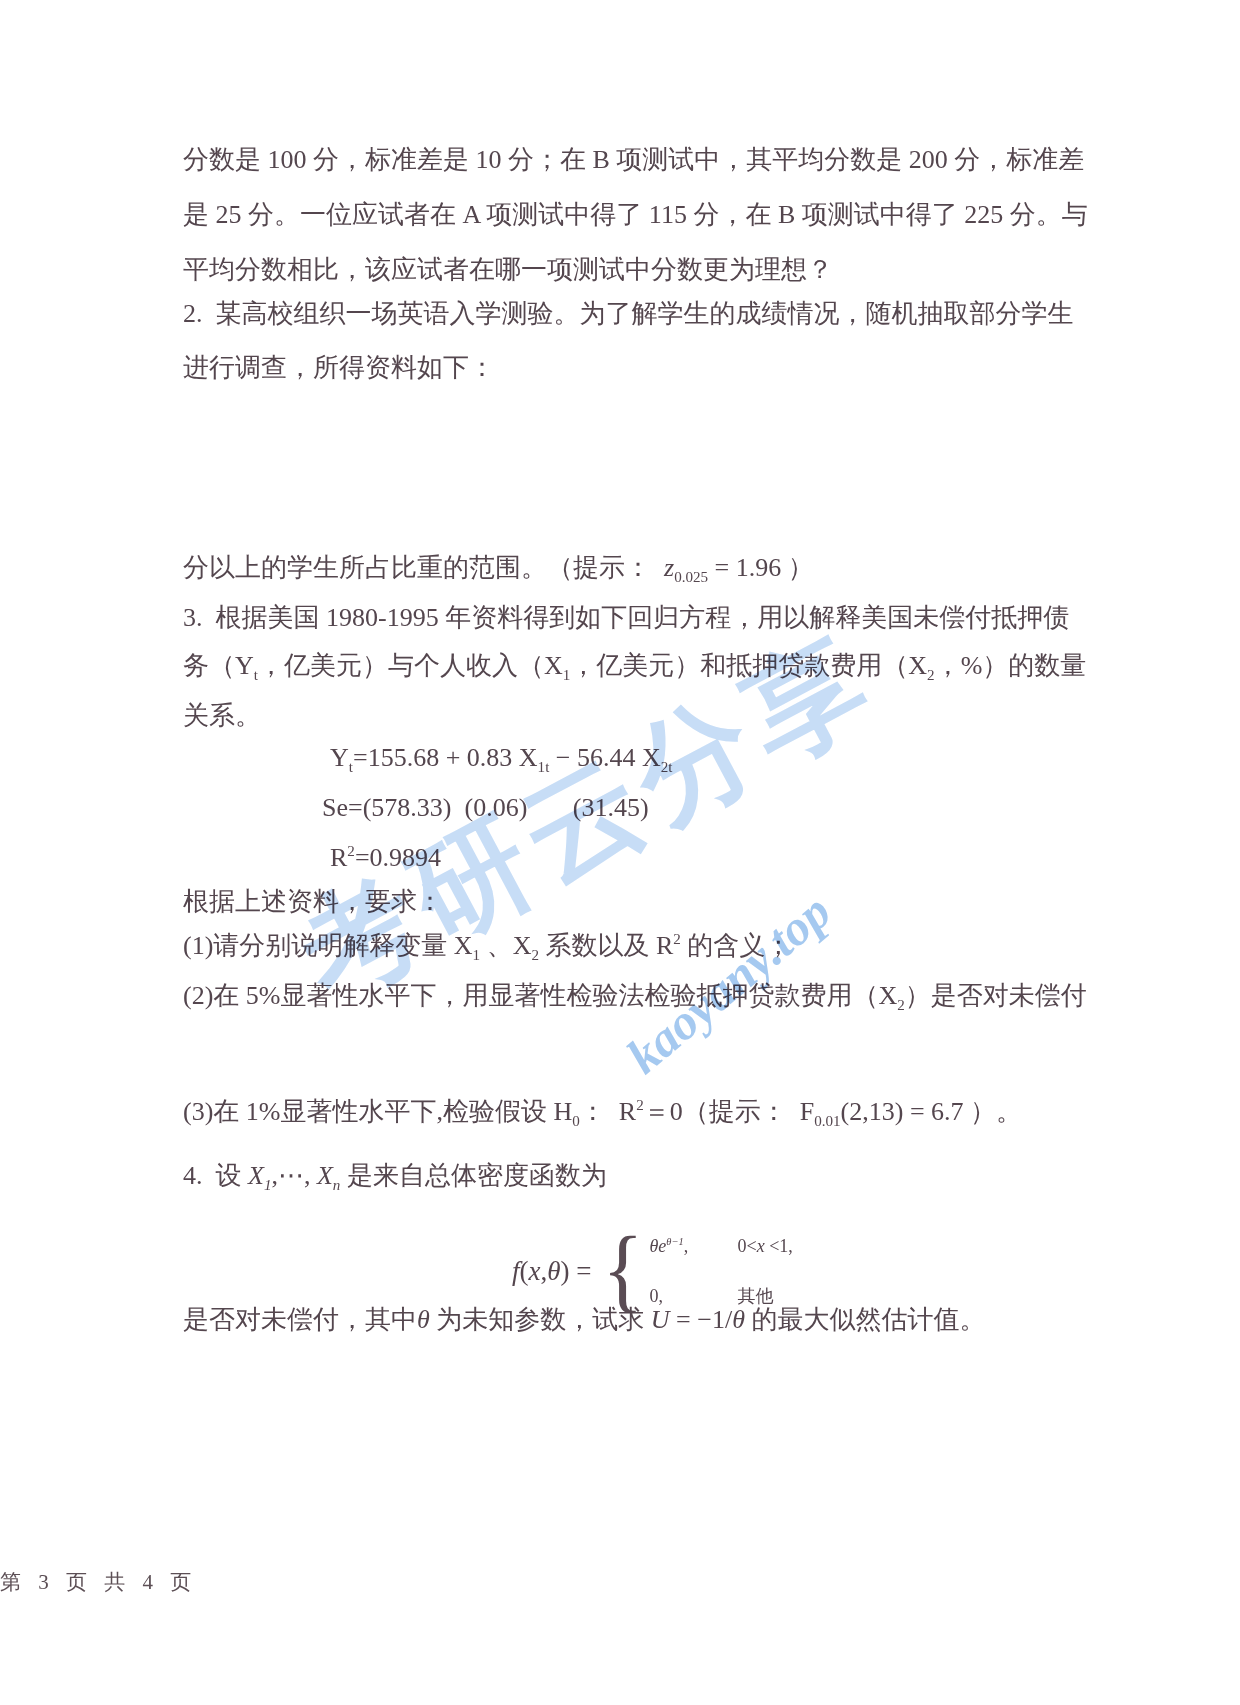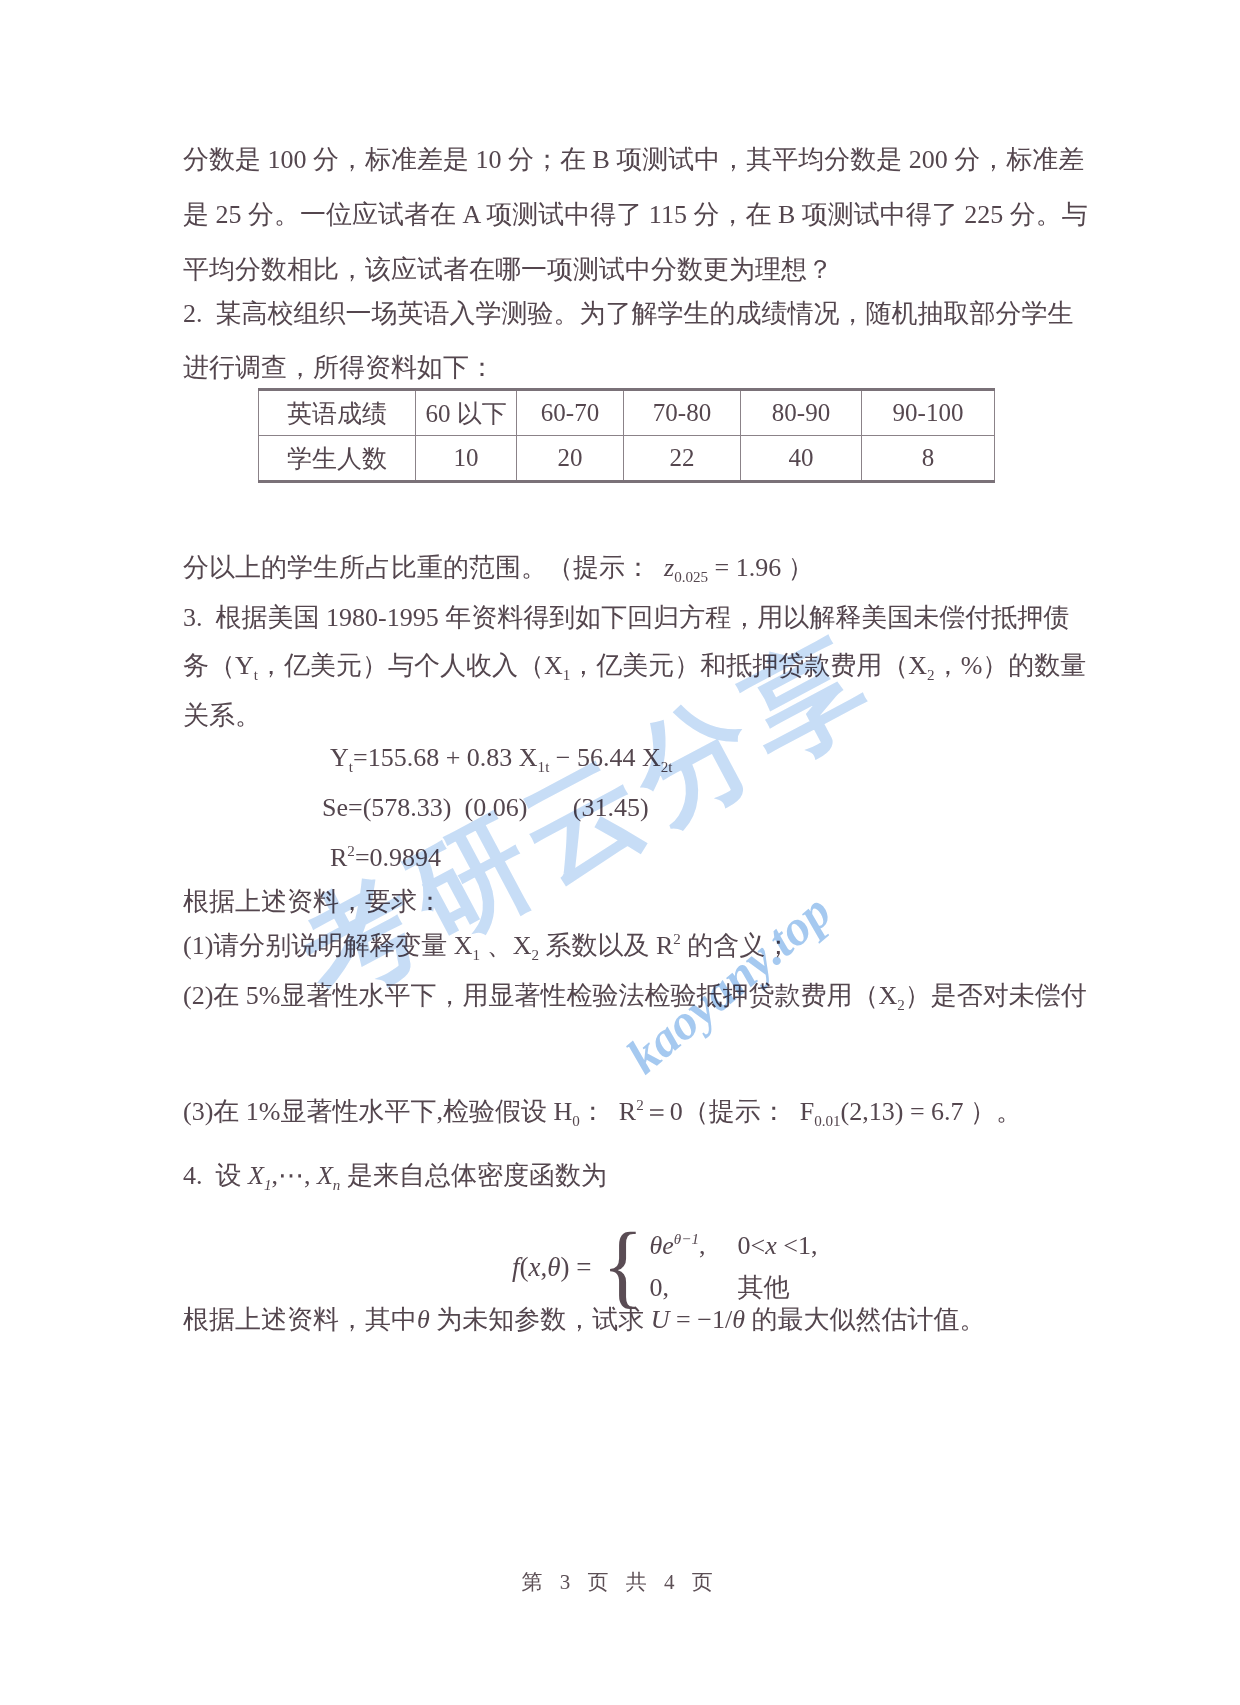--- a/index.html
+++ b/index.html
@@ -55,22 +55,22 @@
     font-size:86px;
     line-height:0.9;
     font-weight:400;
     transform:scaleY(1.08);
     margin-right:6px;
     color:#5a4c54;
   }
   .cases {
     display:grid;
     grid-template-columns:88px auto;
-    row-gap:6px;
-    font-size:26px;
+    row-gap:14px;
+    font-size:18px;
   }
   .case-cond { white-space:pre; }
 
   
   .wm-main {
     position:absolute; left:272px; top:738px;
     width:640px;
     font-size:116px;
     letter-spacing:10px;
     font-weight:bold;
@@ -95,59 +95,39 @@
     transform-origin:center;
     z-index:3;
     mix-blend-mode:multiply;
     pointer-events:none;
     white-space:pre;
   }
 
   .footer {
     position:absolute; left:0; top:1568px;
     width:100%;
-    text-align:center;
+    text-align:left;
     font-size:21px;
     letter-spacing:6px;
     color:#5c4f55;
     z-index:2;
   }
 </style>
 </head>
 <body>
 
 <div class="page">
 
   <div class="line" style="left:183px; top:142px;">分数是 100 分，标准差是 10 分；在 B 项测试中，其平均分数是 200 分，标准差</div>
   <div class="line" style="left:183px; top:197px;">是 25 分。一位应试者在 A 项测试中得了 115 分，在 B 项测试中得了 225 分。与</div>
   <div class="line" style="left:183px; top:252px;">平均分数相比，该应试者在哪一项测试中分数更为理想？</div>
 
   <div class="line" style="left:183px; top:296px;">2.  某高校组织一场英语入学测验。为了解学生的成绩情况，随机抽取部分学生</div>
   <div class="line" style="left:183px; top:350px;">进行调查，所得资料如下：</div>
 
-  <table class="score">
-    <tbody>
-      <tr>
-        <td class="c0">英语成绩</td>
-        <td class="c1">60 以下</td>
-        <td class="c2">60-70</td>
-        <td class="c3">70-80</td>
-        <td class="c4">80-90</td>
-        <td class="c5">90-100</td>
-      </tr>
-      <tr>
-        <td>学生人数</td>
-        <td>10</td>
-        <td>20</td>
-        <td>22</td>
-        <td>40</td>
-        <td>8</td>
-      </tr>
-    </tbody>
-  </table>
 
   <div class="line" style="left:183px; top:550px;"><span>分以上的学生所占比重的范围。（提示：  </span><span class="it">z</span><sub>0.025</sub><span> = 1.96 ）</span></div>
 
   <div class="line" style="left:183px; top:600px;">3.  根据美国 1980-1995 年资料得到如下回归方程，用以解释美国未偿付抵押债</div>
   <div class="line" style="left:183px; top:648px;"><span>务（Y</span><sub>t</sub><span>，亿美元）与个人收入（X</span><sub>1</sub><span>，亿美元）和抵押贷款费用（X</span><sub>2</sub><span>，%）的数量</span></div>
   <div class="line" style="left:183px; top:698px;">关系。</div>
 
   <div class="line" style="left:330px; top:740px;"><span>Y</span><sub>t</sub><span>=155.68 + 0.83 X</span><sub>1t</sub><span> − 56.44 X</span><sub>2t</sub></div>
   <div class="line" style="left:322px; top:790px;">Se=(578.33)  (0.06)       (31.45)</div>
   <div class="line" style="left:330px; top:840px;"><span>R</span><sup>2</sup><span>=0.9894</span></div>
@@ -163,20 +143,20 @@
     <span class="fx"><span class="it">f</span><span>(</span><span class="it">x</span><span>,</span><span class="it">θ</span><span>) = </span></span>
     <span class="brace">{</span>
     <span class="cases">
       <span class="case-expr"><span class="it">θe</span><sup class="it">θ−1</sup><span>,</span></span>
       <span class="case-cond"><span>0&lt;</span><span class="it">x</span><span> &lt;1,</span></span>
       <span class="case-expr"><span>0,</span></span>
       <span class="case-cond"><span>其他</span></span>
     </span>
   </div>
 
-  <div class="line" style="left:183px; top:1302px;"><span>根据上述资料，其中</span><span class="it">θ</span><span> 为未知参数，试求 </span><span class="it">U</span><span> = −1/</span><span class="it">θ</span><span> 的最大似然估计值。</span></div>
+  <div class="line" style="left:183px; top:1302px;"><span>是否对未偿付，其中</span><span class="it">θ</span><span> 为未知参数，试求 </span><span class="it">U</span><span> = −1/</span><span class="it">θ</span><span> 的最大似然估计值。</span></div>
 
   <div class="wm-main">考研云分享</div>
   <div class="wm-url">kaoyany.top</div>
 
   <div class="footer">第 3 页 共 4 页</div>
 
 </div>
 
 </body></html>

